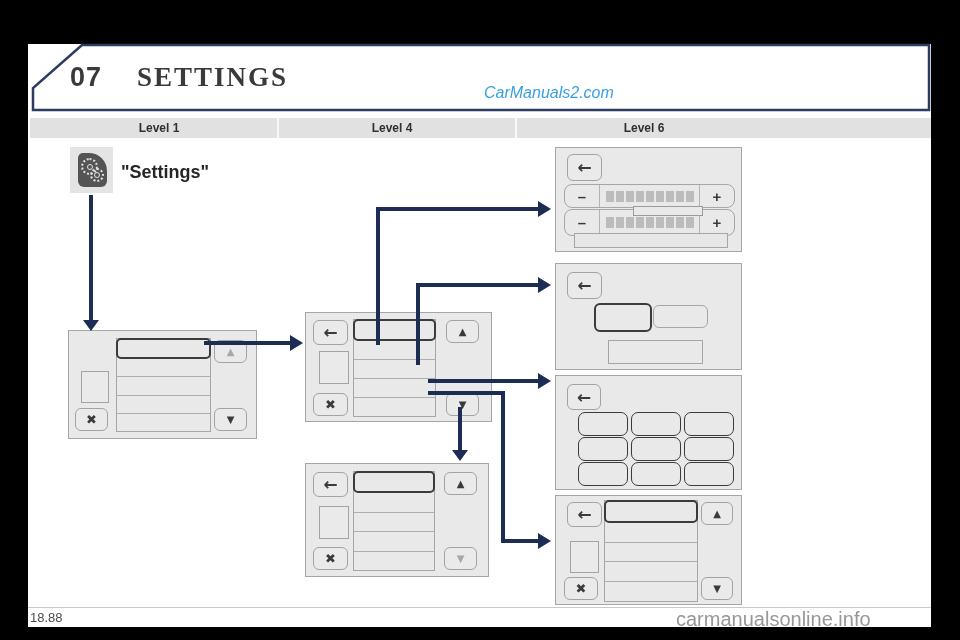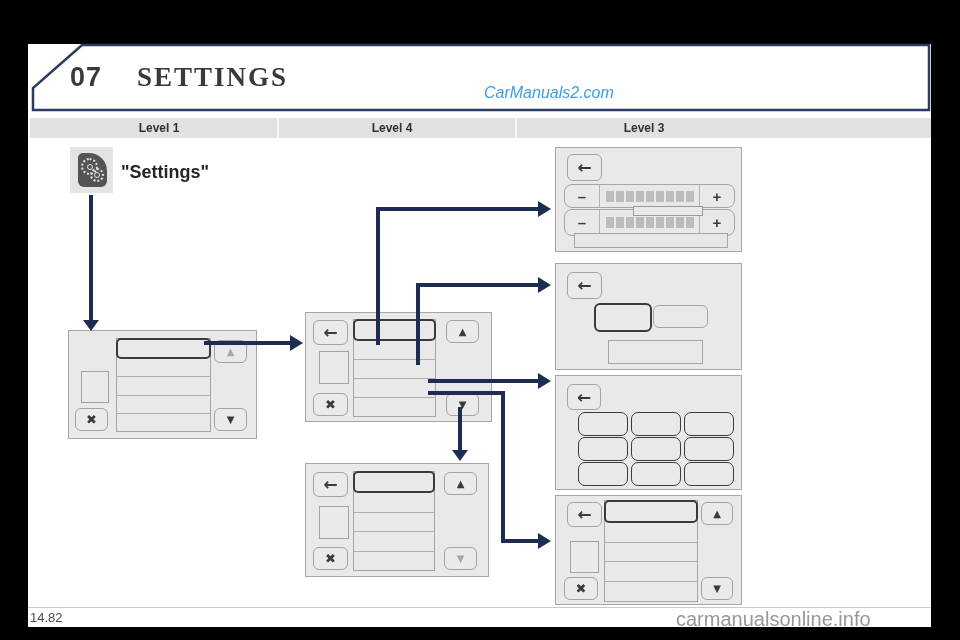--- a/index.html
+++ b/index.html
@@ -65,21 +65,21 @@
 <svg class="abs" style="left:28px;top:40px;z-index:2;" width="905" height="75">
   <polygon points="5,70 901,70 901,5 54,5 5,48" fill="#ffffff" stroke="#2c3b60" stroke-width="2.5"></polygon>
 </svg>
 <div class="chapter-num" style="z-index:3;">07</div>
 <div class="page-title" style="z-index:3;font-family:Liberation Serif, serif;">SETTINGS</div>
 <div class="site-link" style="z-index:3;font-style:italic;">CarManuals2.com</div>
 
 <div class="level-bar"></div>
 <div class="level-label" style="left:159px;">Level 1</div>
 <div class="level-label" style="left:392px;">Level 4</div>
-<div class="level-label" style="left:644px;">Level 3</div>
+<div class="level-label" style="left:644px;">Level 6</div>
 <div class="level-div" style="left:277px;"></div>
 <div class="level-div" style="left:515px;"></div>
 
 <div class="gear-box">
   <div class="gear-shape">
     <span class="gear-ring" style="left:3px;top:5px;width:13px;height:13px;"></span>
     <span class="gear-ring" style="left:12px;top:15px;width:10px;height:10px;"></span>
   </div>
 </div>
 <div class="settings-label">"Settings"</div>
@@ -261,14 +261,14 @@
     </div>
   <div class="pbtn" style="left:145px;top:81px;width:30px;height:21px;">
       <span class="g-tri">▼</span>
     </div>
   <div class="pbtn" style="left:8px;top:81px;width:32px;height:21px;">
       <span class="g-x">✖</span>
     </div>
   <div class="sq" style="left:14px;top:45px;width:27px;height:30px;"></div>
 </div>
 
-<div class="page-num">14.82</div>
+<div class="page-num">18.88</div>
 <div class="watermark">carmanualsonline.info</div>
 
 </body></html>

